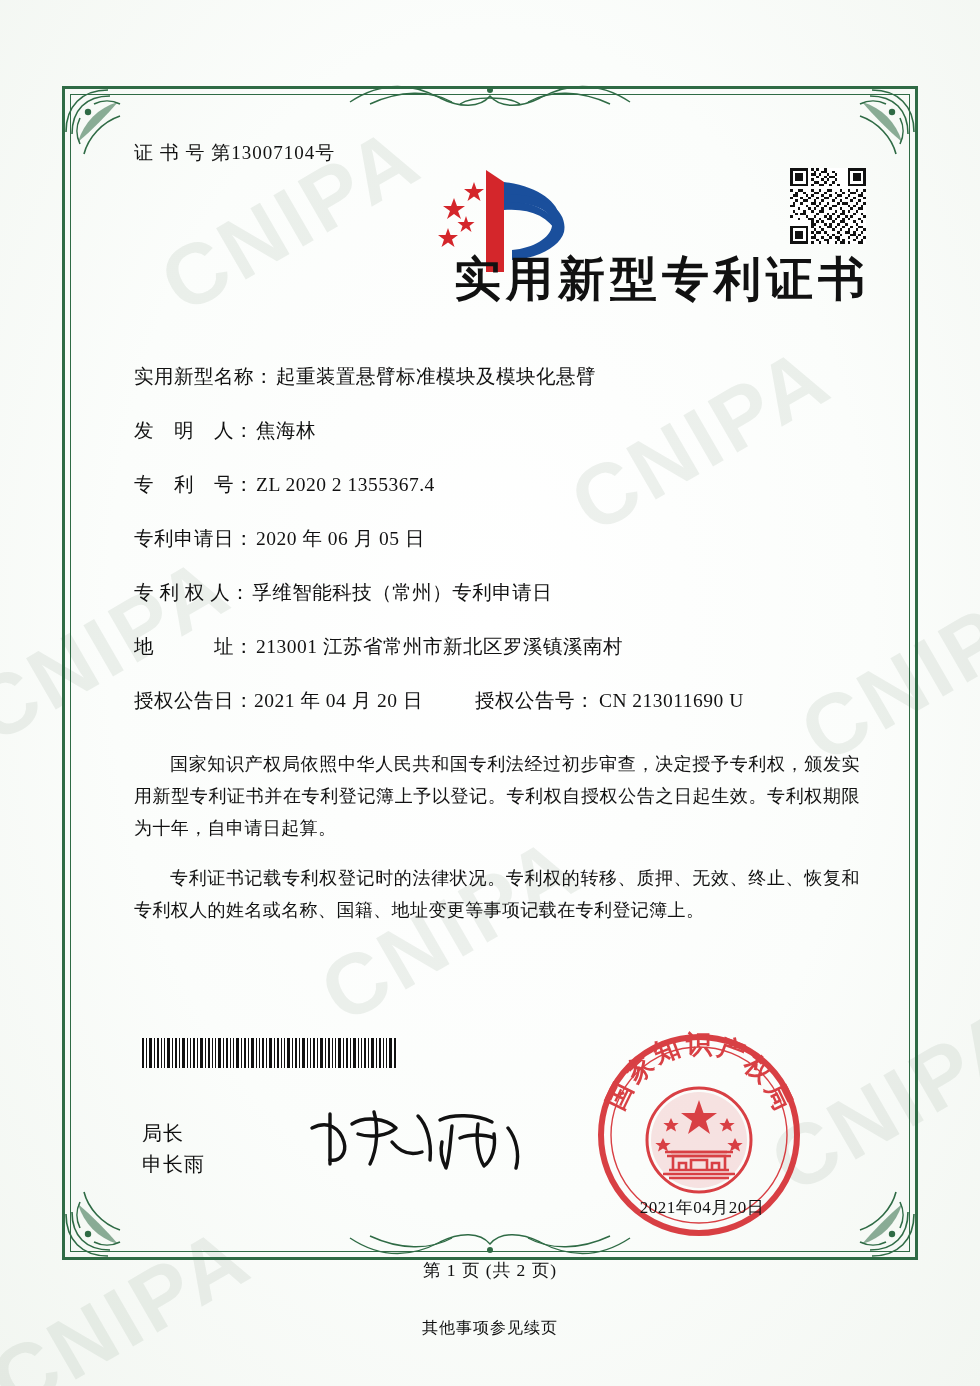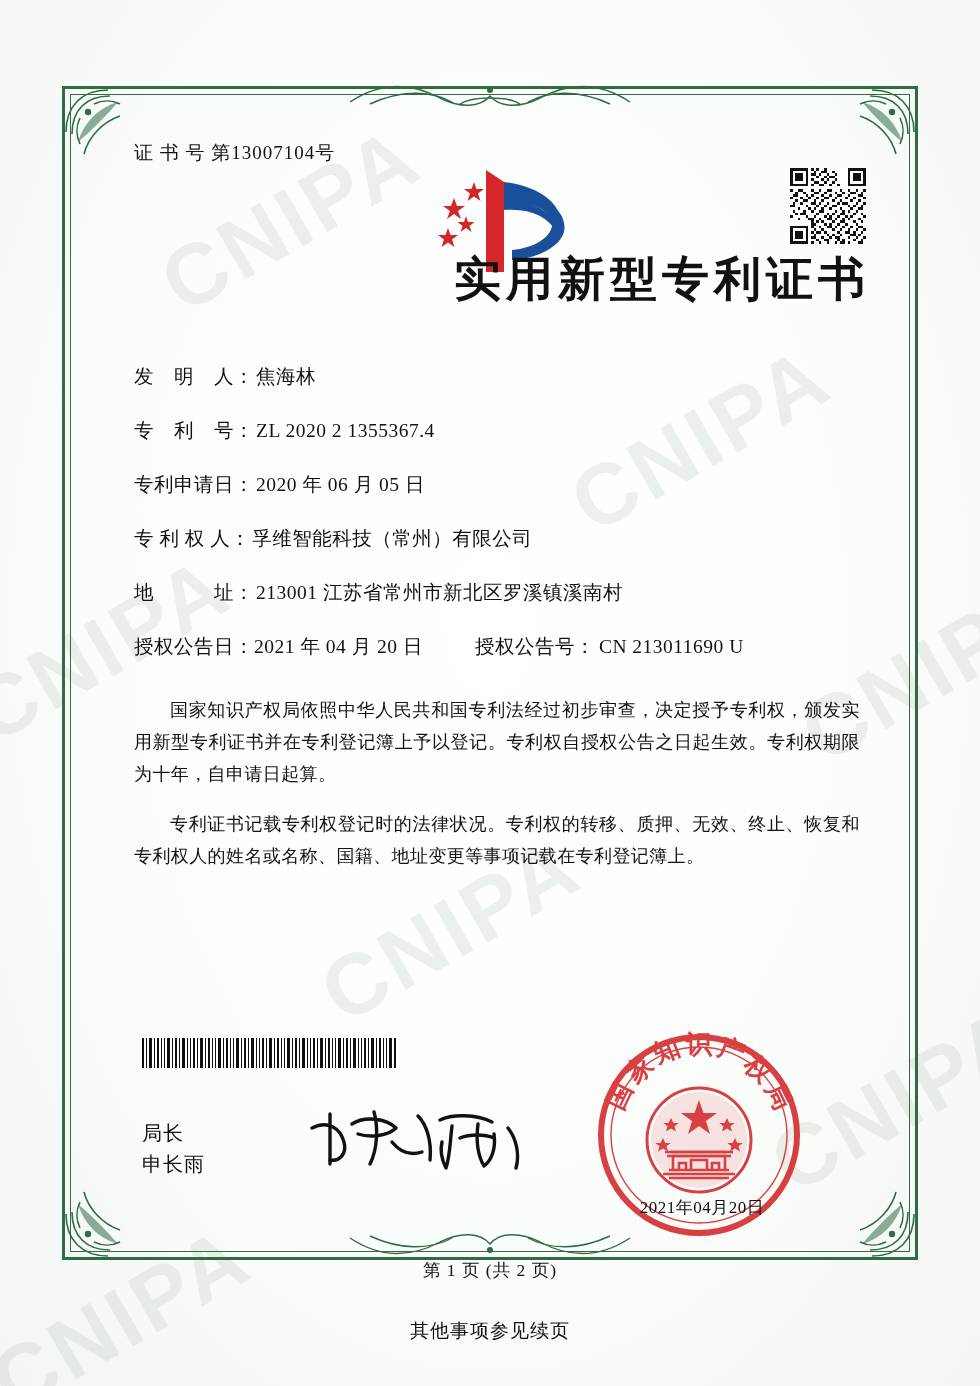--- a/index.html
+++ b/index.html
@@ -227,21 +227,21 @@
     font-size: 17.5px;
     color: #111;
     letter-spacing: 1px;
   }
   .footer-note {
     position: absolute;
     left: 0;
     top: 1318px;
     width: 980px;
     text-align: center;
-    font-size: 19px;
+    font-size: 16px;
     color: #111;
     letter-spacing: 1px;
   }
 </style>
 </head>
 <body>
 
 <div id="page">
 
   <div class="wm" style="left:150px; top:170px; font-size:86px;">CNIPA</div>
@@ -542,39 +542,43 @@
   </div>
 
   <div class="content">
 
     <div class="cert-no">证 书 号 第13007104号</div>
 
     <div class="main-title">实用新型专利证书</div>
 
     <div class="fields">
 
+      <div class="field-row">
+        <span class="field-label">实用新型名称：</span>
+        <span class="field-value">起重装置悬臂标准模块及模块化悬臂</span>
+      </div>
 
       <div class="field-row">
         <span class="field-label">发　明　人：</span>
         <span class="field-value">焦海林</span>
       </div>
 
       <div class="field-row">
         <span class="field-label">专　利　号：</span>
         <span class="field-value">ZL 2020 2 1355367.4</span>
       </div>
 
       <div class="field-row">
         <span class="field-label">专利申请日：</span>
         <span class="field-value">2020 年 06 月 05 日</span>
       </div>
 
       <div class="field-row">
         <span class="field-label">专 利 权 人：</span>
-        <span class="field-value">孚维智能科技（常州）有限公司</span>
+        <span class="field-value">孚维智能科技（常州）专利申请日</span>
       </div>
 
       <div class="field-row">
         <span class="field-label">地　　　址：</span>
         <span class="field-value">213001 江苏省常州市新北区罗溪镇溪南村</span>
       </div>
 
       <div class="field-row">
         <span class="field-label">授权公告日：</span>
         <span>2021 年 04 月 20 日</span>

